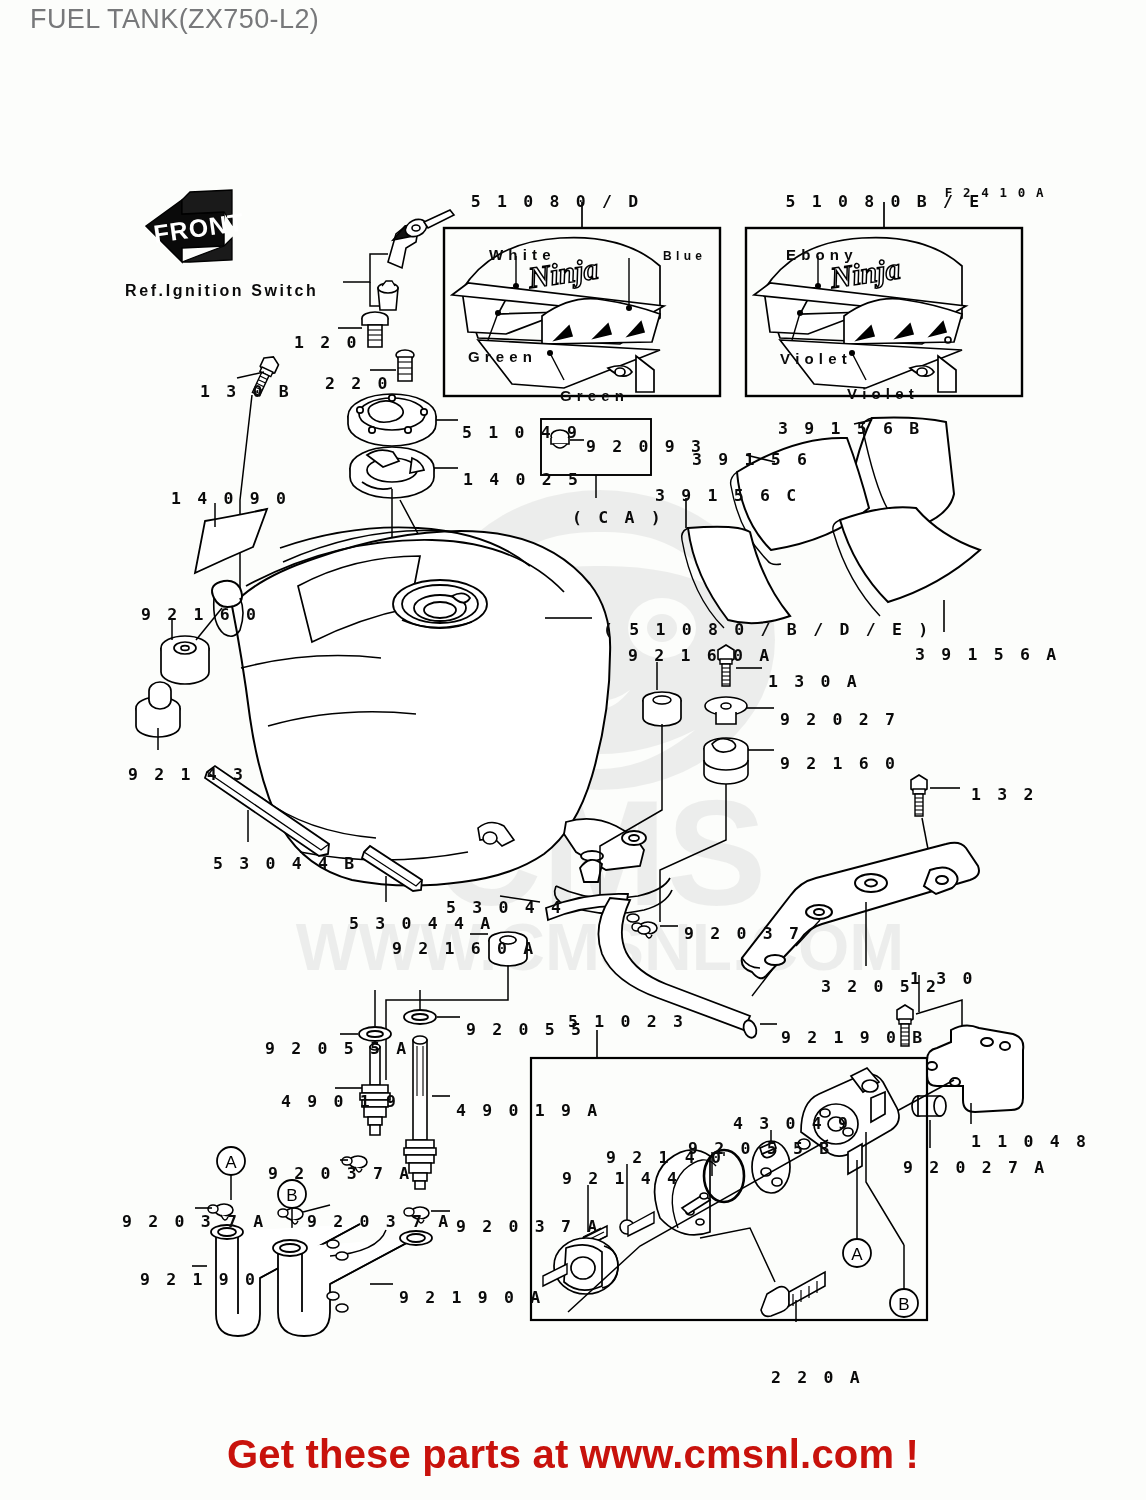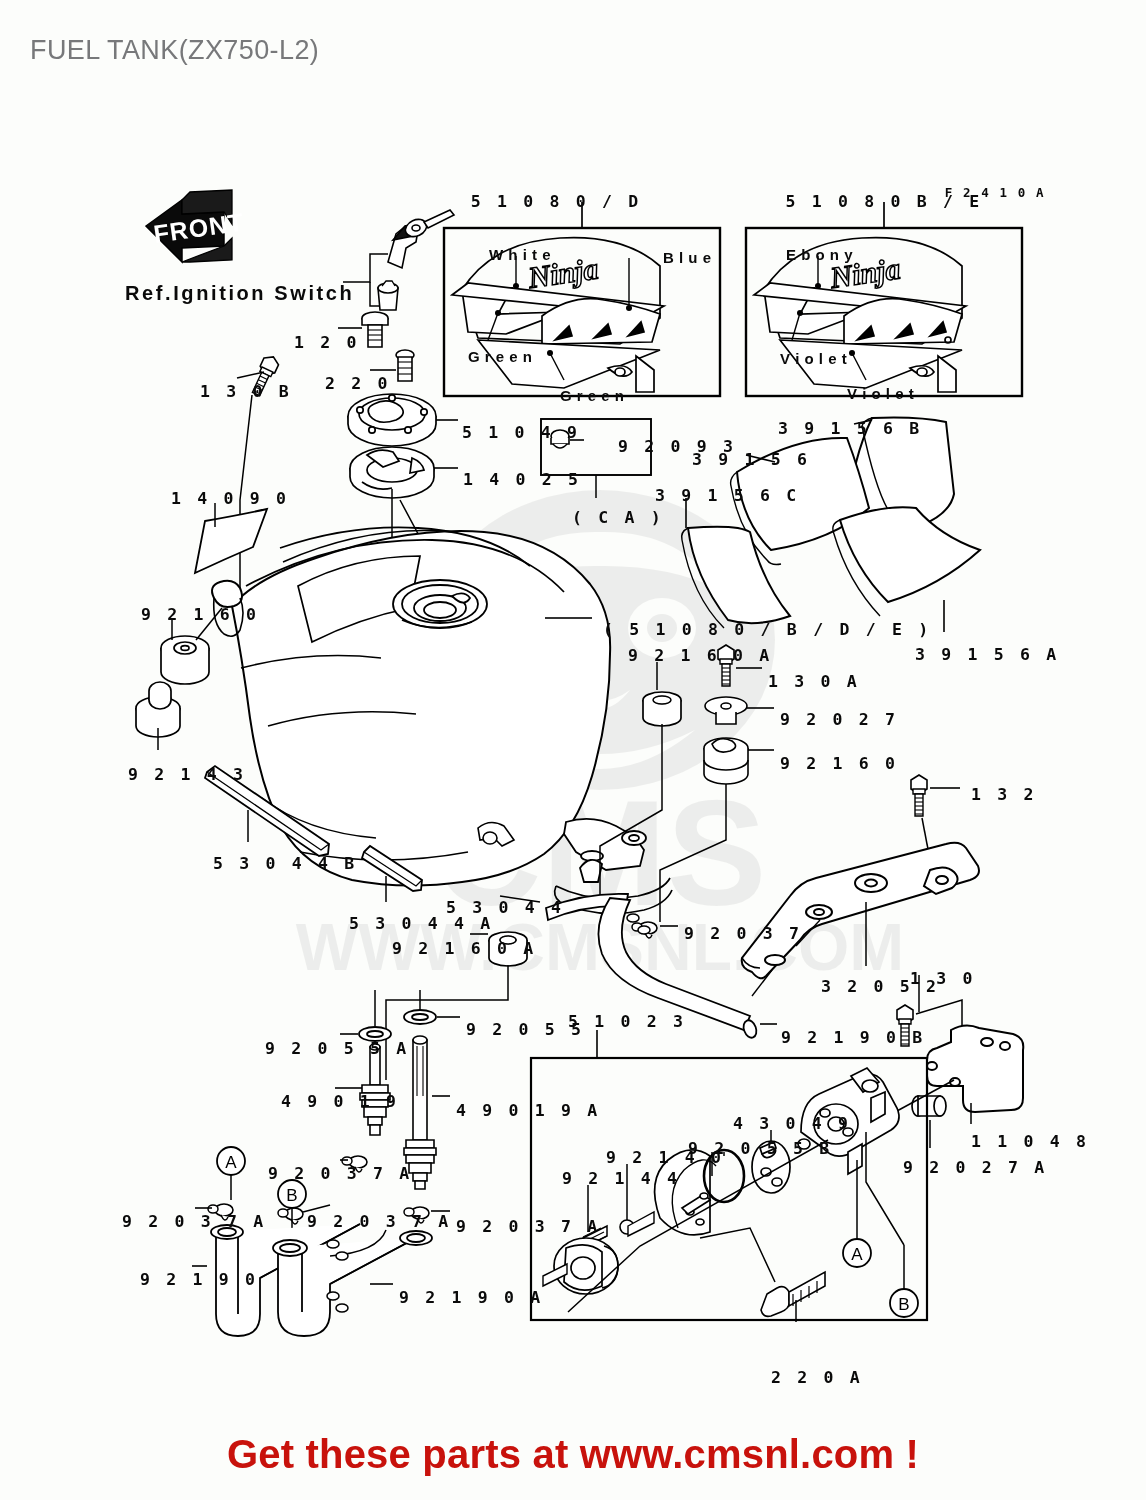--- a/index.html
+++ b/index.html
@@ -1,23 +1,23 @@
 <!DOCTYPE html>
 <html><head>
 <meta charset="utf-8">
 <style>
   html,body{margin:0;padding:0;background:#fcfdfb;}
   body{width:1146px;height:1500px;position:relative;overflow:hidden;
        font-family:"DejaVu Sans Mono","Liberation Mono",monospace;}
-  #page-title{position:absolute;left:30px;top:35px;font-family:"Liberation Sans","DejaVu Sans",sans-serif;
+  #page-title{position:absolute;left:30px;top:4px;font-family:"Liberation Sans","DejaVu Sans",sans-serif;
        font-size:27px;color:#77787a;letter-spacing:.4px;white-space:nowrap;}
   #diagram{position:absolute;left:0;top:0;width:1146px;height:1500px;}
   .lbl{position:absolute;font-size:16.5px;letter-spacing:3.2px;color:#0a0a0a;white-space:nowrap;font-weight:700;}
   .lbl.sm{font-size:12.5px;letter-spacing:1.6px;}
-  .lbl.nm{font-family:"Liberation Sans","DejaVu Sans",sans-serif;font-weight:700;font-size:20px;letter-spacing:2.6px;}
+  .lbl.nm{font-family:"Liberation Sans","DejaVu Sans",sans-serif;font-weight:700;font-size:16px;letter-spacing:2.6px;}
   #banner{position:absolute;left:0;top:1432px;width:1146px;text-align:center;
        font-family:"Liberation Sans","DejaVu Sans",sans-serif;font-weight:700;font-size:40px;
        color:#c8120c;letter-spacing:.2px;white-space:nowrap;}
   #wm{position:absolute;left:300px;top:500px;width:620px;height:430px;pointer-events:none;}
 </style>
 </head>
 <body>
 
 <div id="page-title">FUEL TANK(ZX750-L2)</div>
 
@@ -596,21 +596,21 @@
 
 <div id="labels">
     <div class="lbl" style="left: 556px; top: 192px; transform: translateX(-50%);">5 1 0 8 0 / D</div>
     <div class="lbl" style="left: 884px; top: 192px; transform: translateX(-50%);">5 1 0 8 0 B / E</div>
     <div class="lbl sm" style="left: 995px; top: 185px; transform: translateX(-50%);">F 2 4 1 0 A</div>
     <div class="lbl nm" style="left: 125px; top: 282px;">Ref.Ignition Switch</div>
     <div class="lbl" style="left: 294px; top: 333px;">1 2 0</div>
     <div class="lbl" style="left: 325px; top: 374px;">2 2 0</div>
     <div class="lbl" style="left: 179px; top: 382px; margin-left: 21px;">1 3 0 B</div>
     <div class="lbl" style="left: 462px; top: 423px;">5 1 0 4 9</div>
-    <div class="lbl" style="left: 586px; top: 437px; margin-left: 32px;">9 2 0 9 3</div>
+    <div class="lbl" style="left: 586px; top: 437px;">9 2 0 9 3</div>
     <div class="lbl" style="left: 463px; top: 470px;">1 4 0 2 5</div>
     <div class="lbl" style="left: 572px; top: 508px;">( C A )</div>
     <div class="lbl" style="left: 778px; top: 419px;">3 9 1 5 6 B</div>
     <div class="lbl" style="left: 692px; top: 450px;">3 9 1 5 6</div>
     <div class="lbl" style="left: 655px; top: 486px;">3 9 1 5 6 C</div>
     <div class="lbl" style="left: 171px; top: 489px;">1 4 0 9 0</div>
     <div class="lbl" style="left: 141px; top: 605px;">9 2 1 6 0</div>
     <div class="lbl" style="left: 603px; top: 620px;">( 5 1 0 8 0 / B / D / E )</div>
     <div class="lbl" style="left: 628px; top: 646px;">9 2 1 6 0 A</div>
     <div class="lbl" style="left: 915px; top: 645px;">3 9 1 5 6 A</div>
@@ -639,21 +639,21 @@
     <div class="lbl" style="left: 268px; top: 1164px;">9 2 0 3 7 A</div>
     <div class="lbl" style="left: 562px; top: 1169px;">9 2 1 4 4</div>
     <div class="lbl" style="left: 903px; top: 1158px;">9 2 0 2 7 A</div>
     <div class="lbl" style="left: 122px; top: 1212px;">9 2 0 3 7 A</div>
     <div class="lbl" style="left: 307px; top: 1212px;">9 2 0 3 7 A</div>
     <div class="lbl" style="left: 456px; top: 1217px;">9 2 0 3 7 A</div>
     <div class="lbl" style="left: 140px; top: 1270px;">9 2 1 9 0</div>
     <div class="lbl" style="left: 399px; top: 1288px;">9 2 1 9 0 A</div>
     <div class="lbl" style="left: 771px; top: 1368px;">2 2 0 A</div>
     <div class="lbl nm" style="font-size: 15px; letter-spacing: 0.5px; left: 489px; top: 246px;">W h i t e</div>
-    <div class="lbl nm" style="font-size: 15px; letter-spacing: 0.5px; left: 663px; top: 249px;">B l u e</div>
+    <div class="lbl nm" style="font-size: 12px; letter-spacing: 0.5px; left: 663px; top: 249px;">B l u e</div>
     <div class="lbl nm" style="font-size: 15px; letter-spacing: 0.5px; left: 468px; top: 348px;">G r e e n</div>
     <div class="lbl nm" style="font-size: 15px; letter-spacing: 0.5px; left: 560px; top: 387px;">G r e e n</div>
     <div class="lbl nm" style="font-size: 15px; letter-spacing: 0.5px; left: 786px; top: 246px;">E b o n y</div>
     <div class="lbl nm" style="font-size: 15px; letter-spacing: 0.5px; left: 780px; top: 350px;">V i o l e t</div>
     <div class="lbl nm" style="font-size: 15px; letter-spacing: 0.5px; left: 847px; top: 385px;">V i o l e t</div>
   </div>
 
 <div id="banner">Get these parts at www.cmsnl.com !</div>
 
 </body></html>

